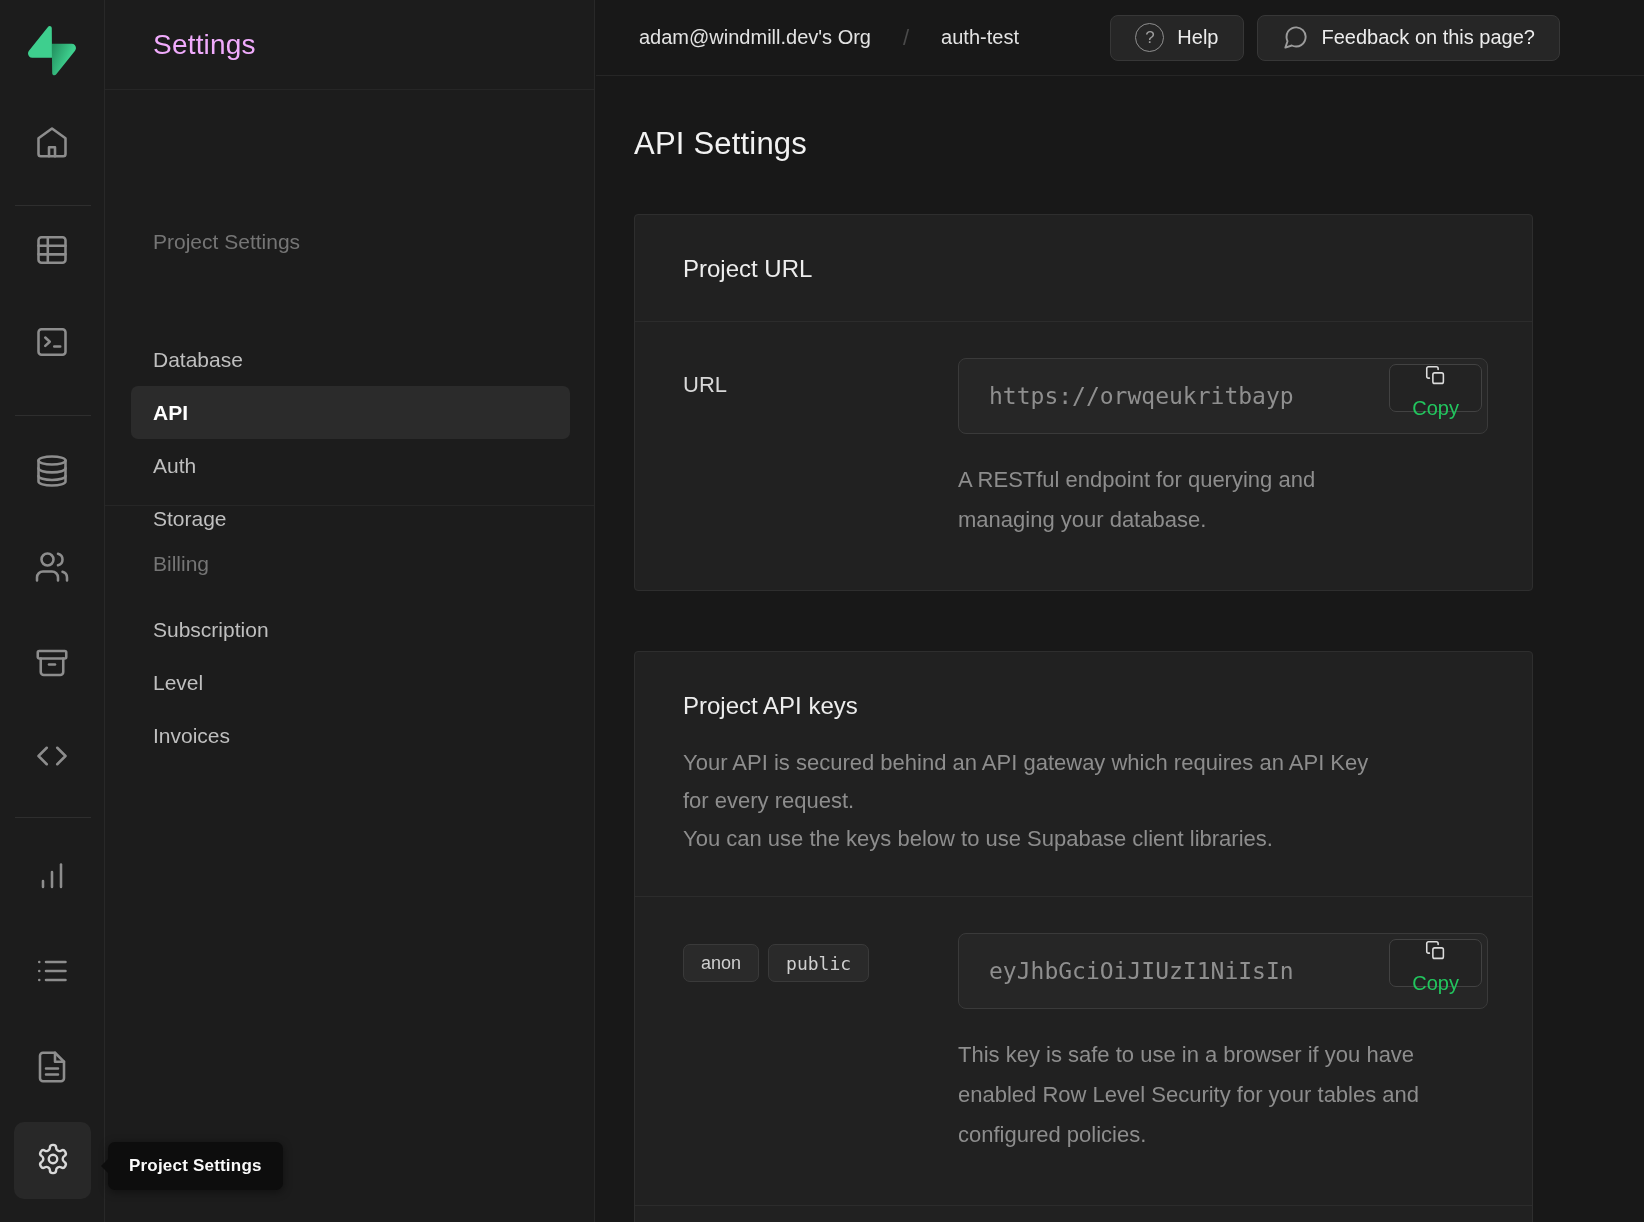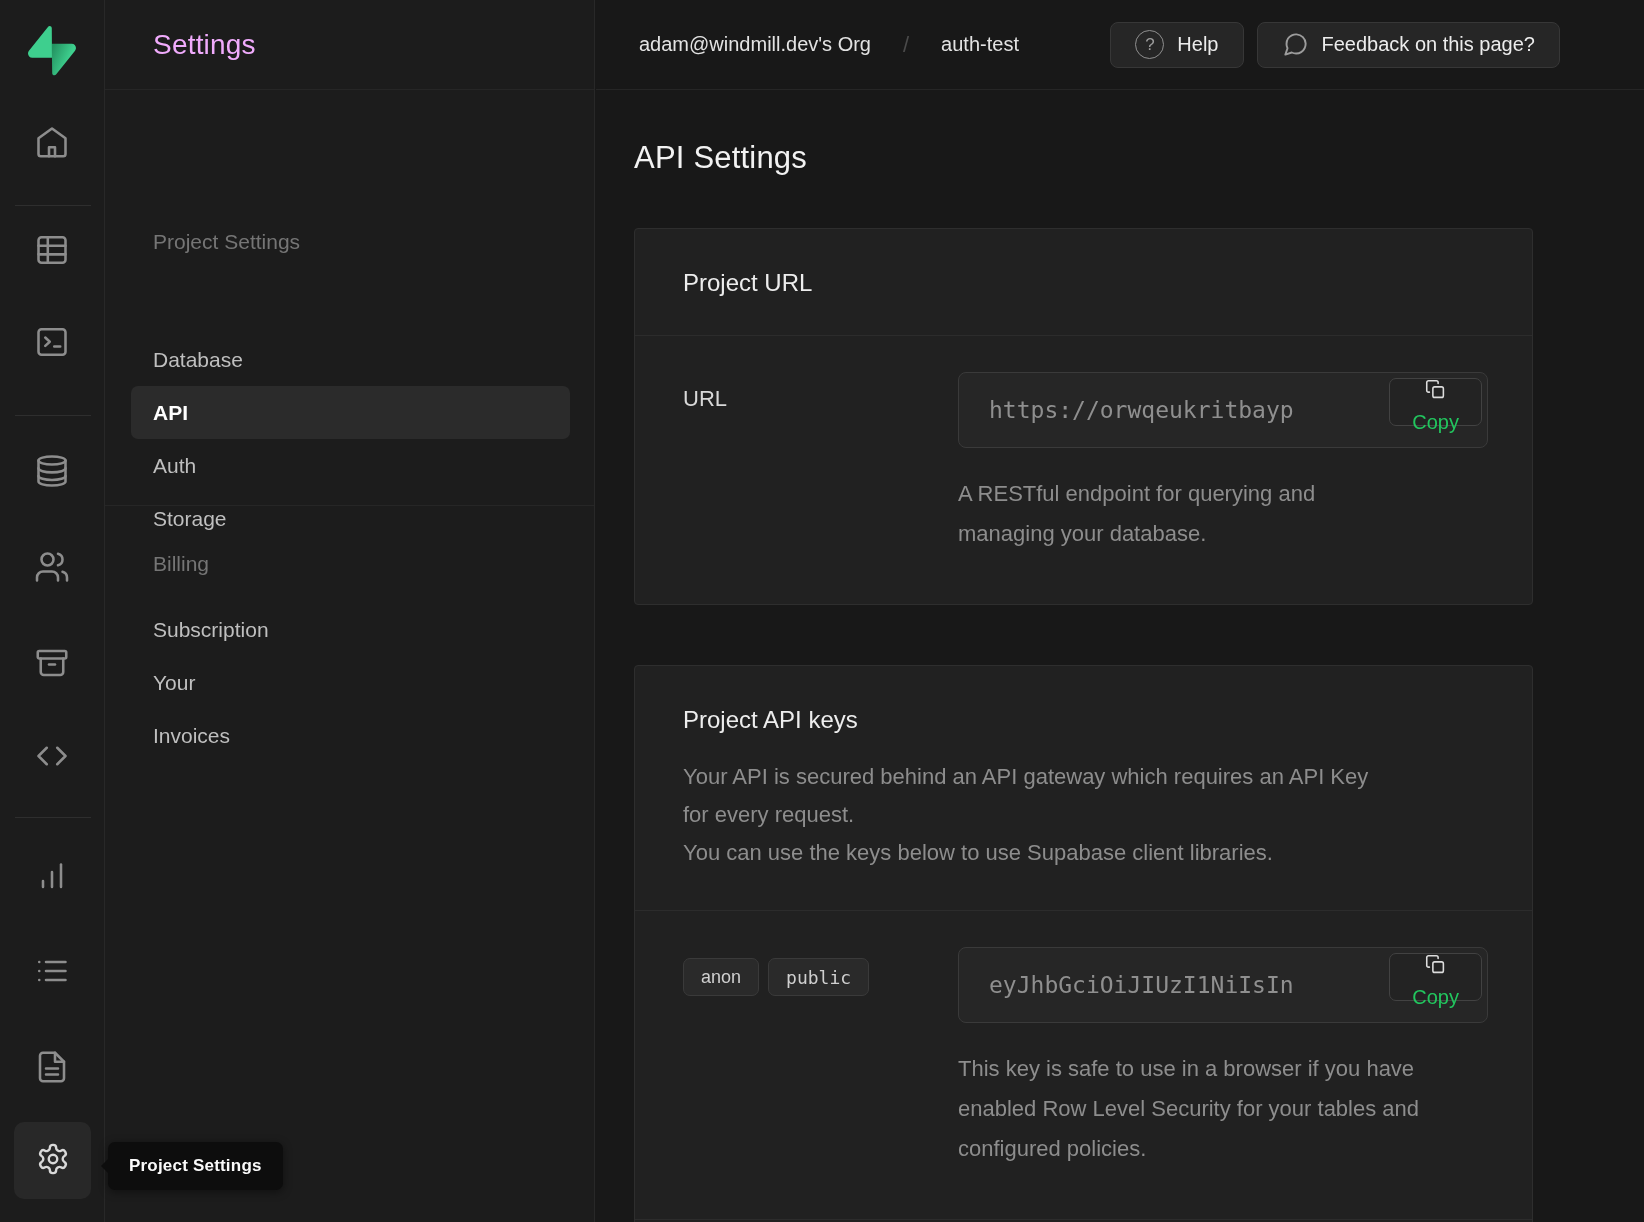--- a/index.html
+++ b/index.html
@@ -62,21 +62,21 @@
   .nav-item.active {
     left:26px; right:24px; padding-left:22px;
     background:#2b2b2b; border-radius:7px;
     color:#ffffff; font-weight:700;
   }
   .nav-divider { position:absolute; left:0; right:0; height:1px; background:#262626; }
 
   
   .main { position:absolute; left:596px; top:0; right:0; bottom:0; background:#181818; }
   .topbar {
-    height:90px; border-bottom:1px solid #262626;
+    height:76px; border-bottom:1px solid #262626;
     display:flex; align-items:center; justify-content:space-between;
     padding:0 84px 0 43px;
   }
   .crumbs { display:flex; align-items:center; gap:32px; }
   .crumb { font-size:20px; color:#e3e3e3; cursor:pointer; }
   .crumb-sep { font-size:22px; color:#4a4a4a; }
   .topbar-actions { display:flex; align-items:center; gap:13px; }
   .top-btn {
     height:46px; display:flex; align-items:center; gap:13px; padding:0 24px;
     background:#262626; border:1px solid #373737; border-radius:8px;
@@ -268,21 +268,21 @@
     <div class="nav-label" style="top:140px">Project Settings</div>
     <div class="nav-item" style="top:243px">Database</div>
     <div class="nav-item active" style="top:296px">API</div>
     <div class="nav-item" style="top:349px">Auth</div>
     <div class="nav-item" style="top:402px">Storage</div>
 
     <div class="nav-divider" style="top:415px"></div>
 
     <div class="nav-label" style="top:462px">Billing</div>
     <div class="nav-item" style="top:513px">Subscription</div>
-    <div class="nav-item" style="top:566px">Your</div>
+    <div class="nav-item" style="top:566px">Level</div>
     <div class="nav-item" style="top:619px">Invoices</div>
   </div>
 </aside>
 
 <main class="main">
   <header class="topbar">
     <div class="crumbs">
       <span class="crumb">adam@windmill.dev's Org</span>
       <span class="crumb-sep">/</span>
       <span class="crumb">auth-test</span>

